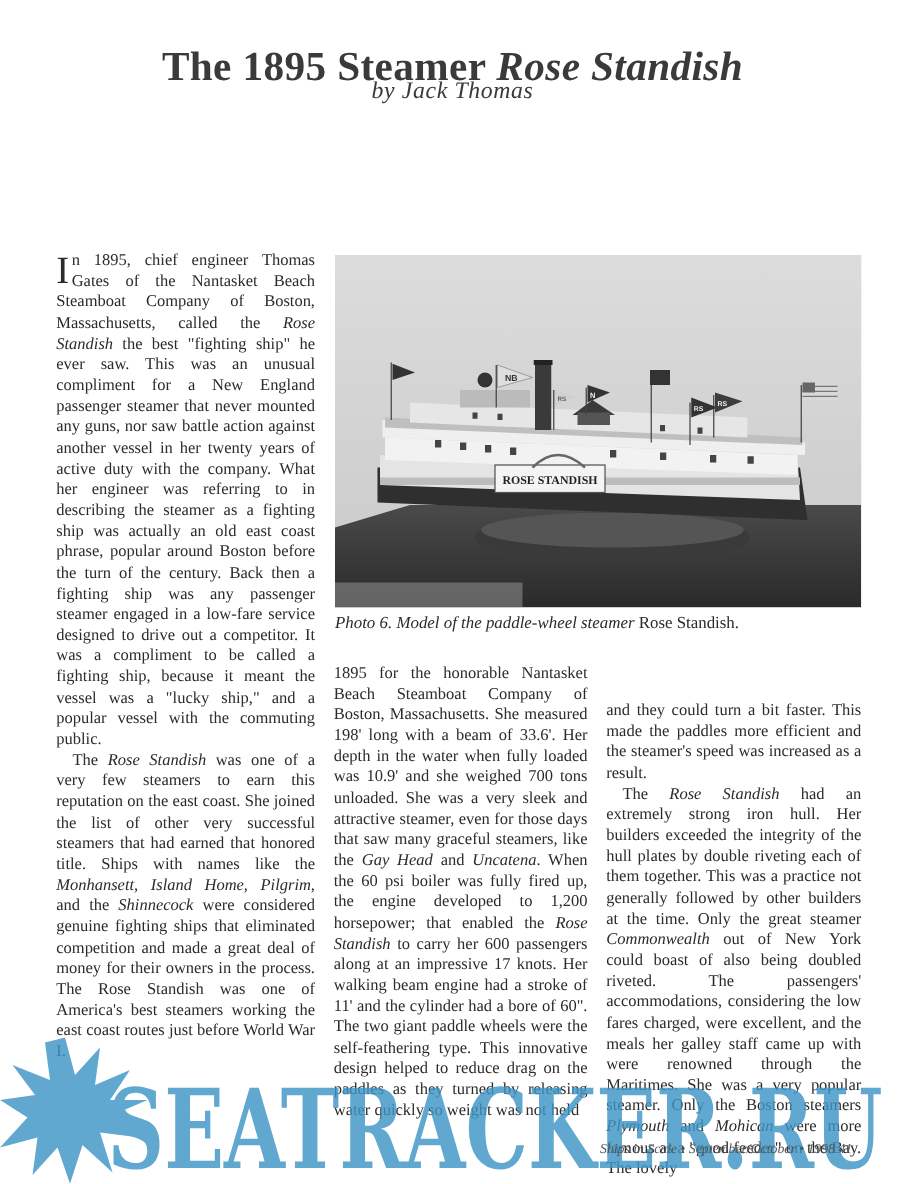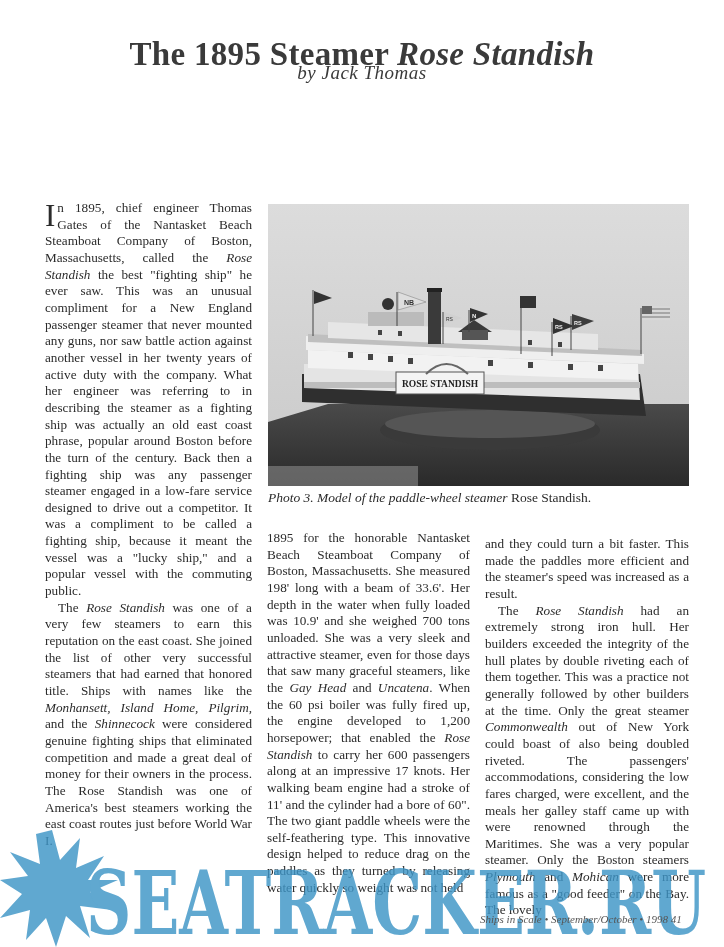--- a/index.html
+++ b/index.html
@@ -11,21 +11,21 @@
   .title i { font-style: italic; }
   .byline { position: absolute; left: 0; top: 62px; width: 724px; text-align: center;
             font-family: "Liberation Serif", serif; font-style: italic; font-size: 19px;
             color: #3a3a3a; letter-spacing: 0.5px; }
   .col { position: absolute; font-family: "Liberation Serif", serif; font-size: 13.2px;
          line-height: 16.65px; text-align: justify; color: #2b2b2b; }
   .col p { margin: 0; }
   .col p.indent { text-indent: 13px; }
   .col1 { left: 45px; top: 200px; width: 207px; }
   .col2 { left: 267px; top: 530px; width: 203px; }
-  .col3 { left: 485px; top: 536px; width: 204px; }
+  .col3 { left: 485px; top: 560px; width: 204px; }
   .dropcap { float: left; font-size: 31px; line-height: 27px; margin: 2px 2px 0 0;
              font-family: "Liberation Serif", serif; color: #2b2b2b; }
   .section-heading { font-family: "Liberation Sans", sans-serif; font-weight: bold;
                      font-size: 11.5px; letter-spacing: -0.2px; color: #1f1f1f;
                      margin: 16px 0 2px 0 !important; text-align: left; }
   .photo { position: absolute; left: 268px; top: 204px; width: 421px; height: 282px;
            overflow: hidden; background: #d8d8d8; }
   .caption { position: absolute; left: 268px; top: 490px; width: 440px;
              font-family: "Liberation Serif", serif; font-size: 13.5px; color: #2b2b2b; }
   .caption i { font-style: italic; }
@@ -128,21 +128,21 @@
 
     <rect x="374" y="102" width="28" height="14" fill="#d8d8d8"></rect>
     <g stroke="#777" stroke-width="1">
         <line x1="374" y1="105" x2="402" y2="105"></line>
         <line x1="374" y1="109" x2="402" y2="109"></line>
         <line x1="374" y1="113" x2="402" y2="113"></line>
       </g>
     <rect x="374" y="102" width="10" height="8" fill="#666"></rect>
   </svg>
 </div>
-<div class="caption"><i>Photo 3.  Model of the paddle-wheel steamer</i><span> Rose Standish.</span></div>
+<div class="caption"><i>Photo 6.  Model of the paddle-wheel steamer</i><span> Rose Standish.</span></div>
 
 <div class="col col2">
   <p><span>1895 for the honorable Nantasket Beach Steamboat Company of Boston, Massachusetts. She measured 198' long with a beam of 33.6'. Her depth in the water when fully loaded was 10.9' and she weighed 700 tons unloaded. She was a very sleek and attractive steamer, even for those days that saw many graceful steamers, like the </span><i>Gay Head</i><span> and </span><i>Uncatena</i><span>. When the 60 psi boiler was fully fired up, the engine developed to 1,200 horsepower; that enabled the </span><i>Rose Standish</i><span> to carry her 600 passengers along at an impressive 17 knots. Her walking beam engine had a stroke of 11' and the cylinder had a bore of 60". The two giant paddle wheels were the self-feathering type. This innovative design helped to reduce drag on the paddles as they turned by releasing water quickly so weight was not held</span></p>
 </div>
 
 <div class="col col3">
   <p><span>and they could turn a bit faster. This made the paddles more efficient and the steamer's speed was increased as a result.</span></p>
   <p class="indent"><span>The </span><i>Rose Standish</i><span> had an extremely strong iron hull. Her builders exceeded the integrity of the hull plates by double riveting each of them together. This was a practice not generally followed by other builders at the time. Only the great steamer </span><i>Commonwealth</i><span> out of New York could boast of also being doubled riveted. The passengers' accommodations, considering the low fares charged, were excellent, and the meals her galley staff came up with were renowned through the Maritimes. She was a very popular steamer. Only the Boston steamers </span><i>Plymouth</i><span> and </span><i>Mohican</i><span> were more famous as a "good feeder" on the Bay. The lovely</span></p>
 </div>
 

